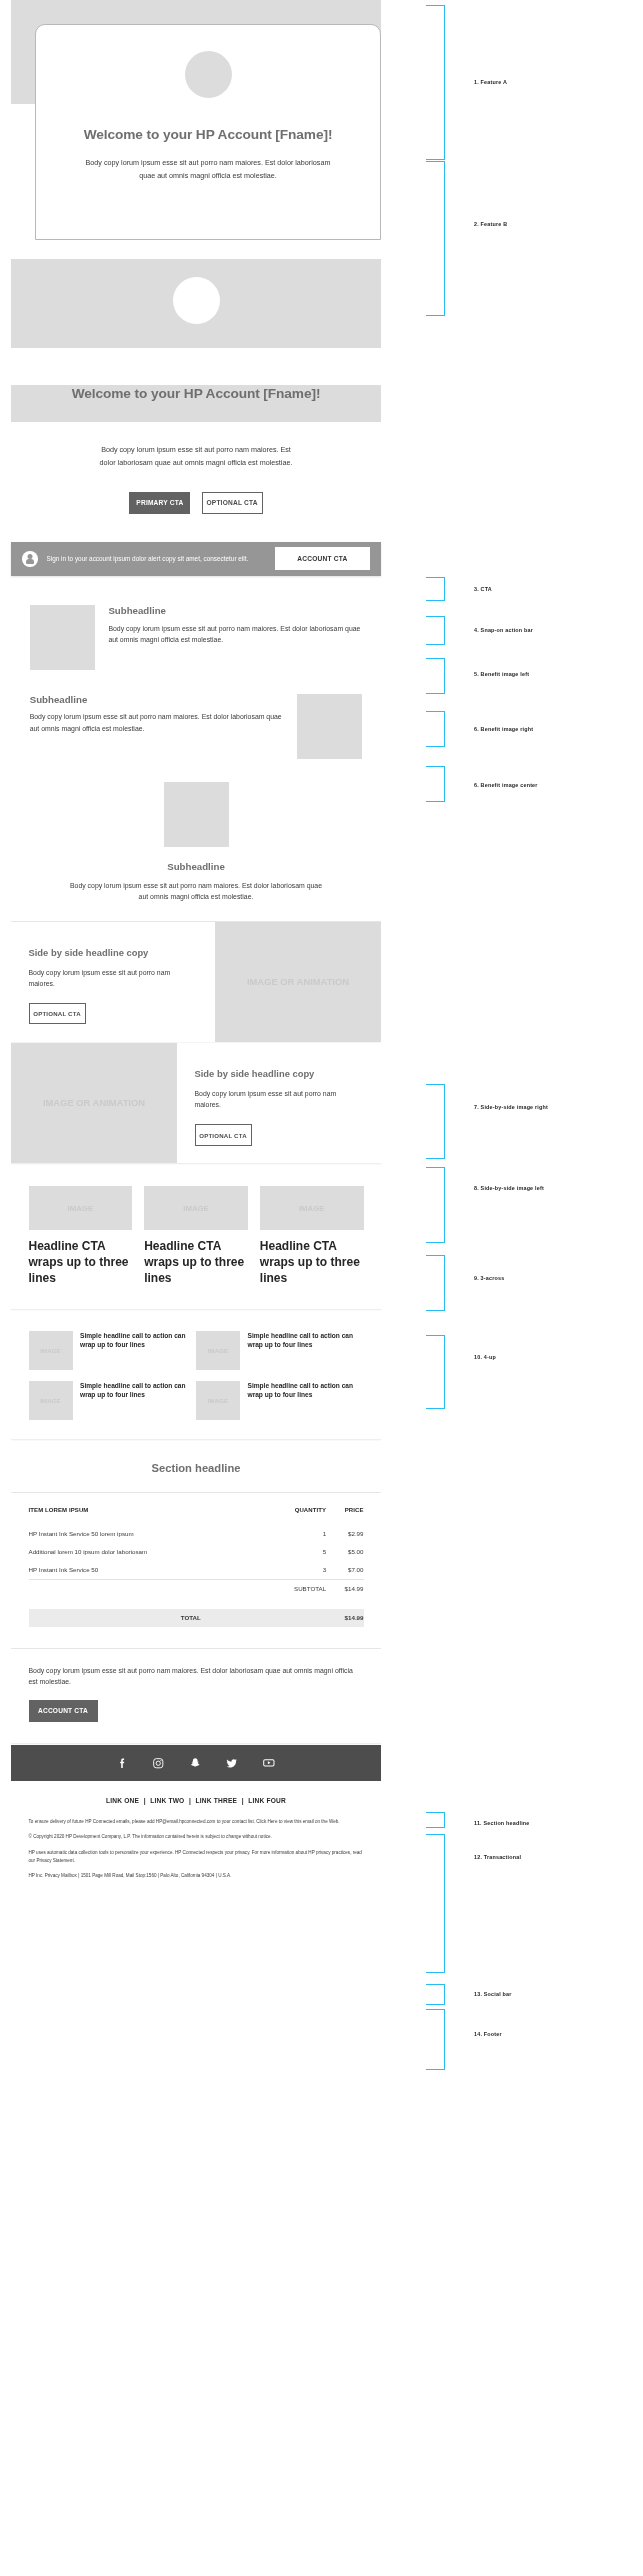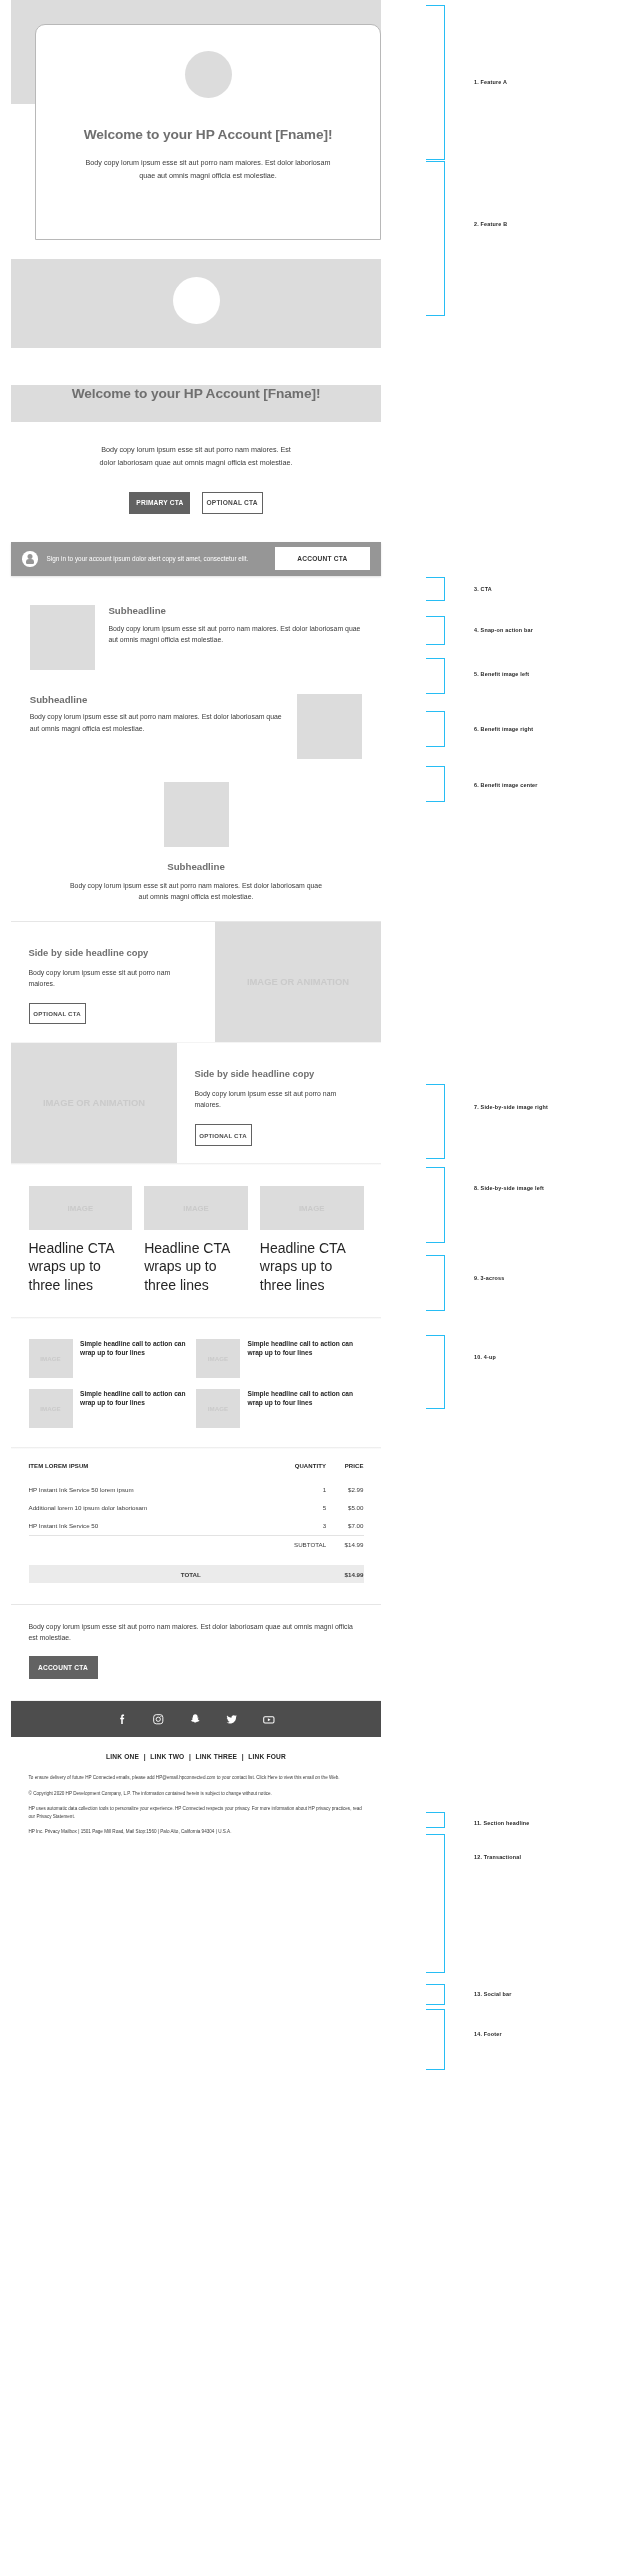--- a/index.html
+++ b/index.html
@@ -131,21 +131,21 @@
   .btn-sm { width: 57px; padding: 6.2px 0; font-size: 6.1px; }
 
   
   .three { display:flex; gap: 12px; padding: 21px 17.5px 22.5px; background:#fff; }
   .three-col { flex: 1 1 0; }
   .ph-img {
     background:#dcdcdc; display:flex; align-items:center; justify-content:center;
     color:#cacaca; font-weight:bold;
   }
   .three .ph-img { height: 44px; font-size: 7.8px; margin-bottom: 8.7px; }
-  .three-h { font-size: 14px; font-weight: normal; color: #262626; line-height: 1.33; }
+  .three-h { font-size: 12px; font-weight: bold; color: #262626; line-height: 1.33; }
 
   
   .fourup { display:flex; flex-wrap: wrap; padding: 20px 17.5px 18.7px; background:#fff; row-gap: 11.2px; column-gap: 0; }
   .fourup-cell { width: 50%; display:flex; padding-right: 8.7px; }
   .fourup .ph-img { width: 44px; height: 39px; font-size: 6.2px; flex:0 0 auto; }
   .fourup-h {
     font-size: 6.6px; font-weight: bold; color:#262626; line-height:1.4; padding-left: 7.5px;
   }
 
   
@@ -321,20 +321,23 @@
       <div class="fourup-h">Simple headline call to action can wrap up to four lines</div>
     </div>
     <div class="fourup-cell">
       <div class="ph-img">IMAGE</div>
       <div class="fourup-h">Simple headline call to action can wrap up to four lines</div>
     </div>
   </section>
 
   <div class="divider-shadow"></div>
 
+  <section>
+    <div class="section-headline">Section headline</div>
+  </section>
 
   <div class="divider"></div>
 
   <section class="trans">
     <table class="txn">
       <thead>
         <tr>
           <th class="l">ITEM LOREM IPSUM</th>
           <th>QUANTITY</th>
           <th>PRICE</th>

